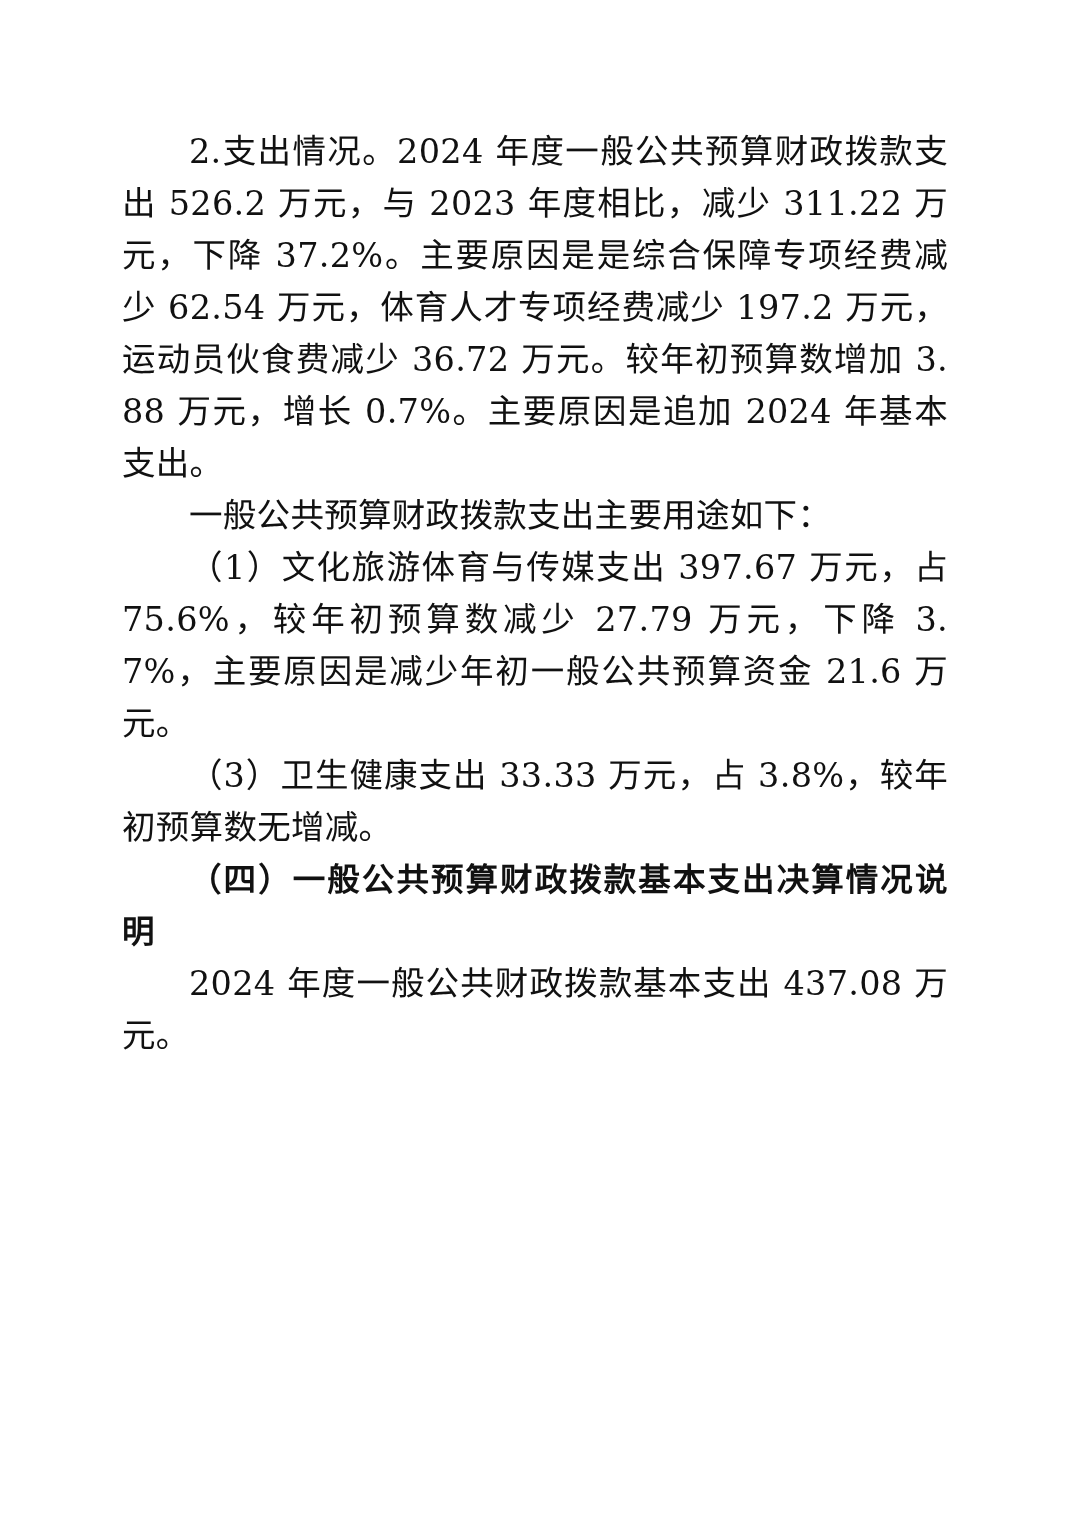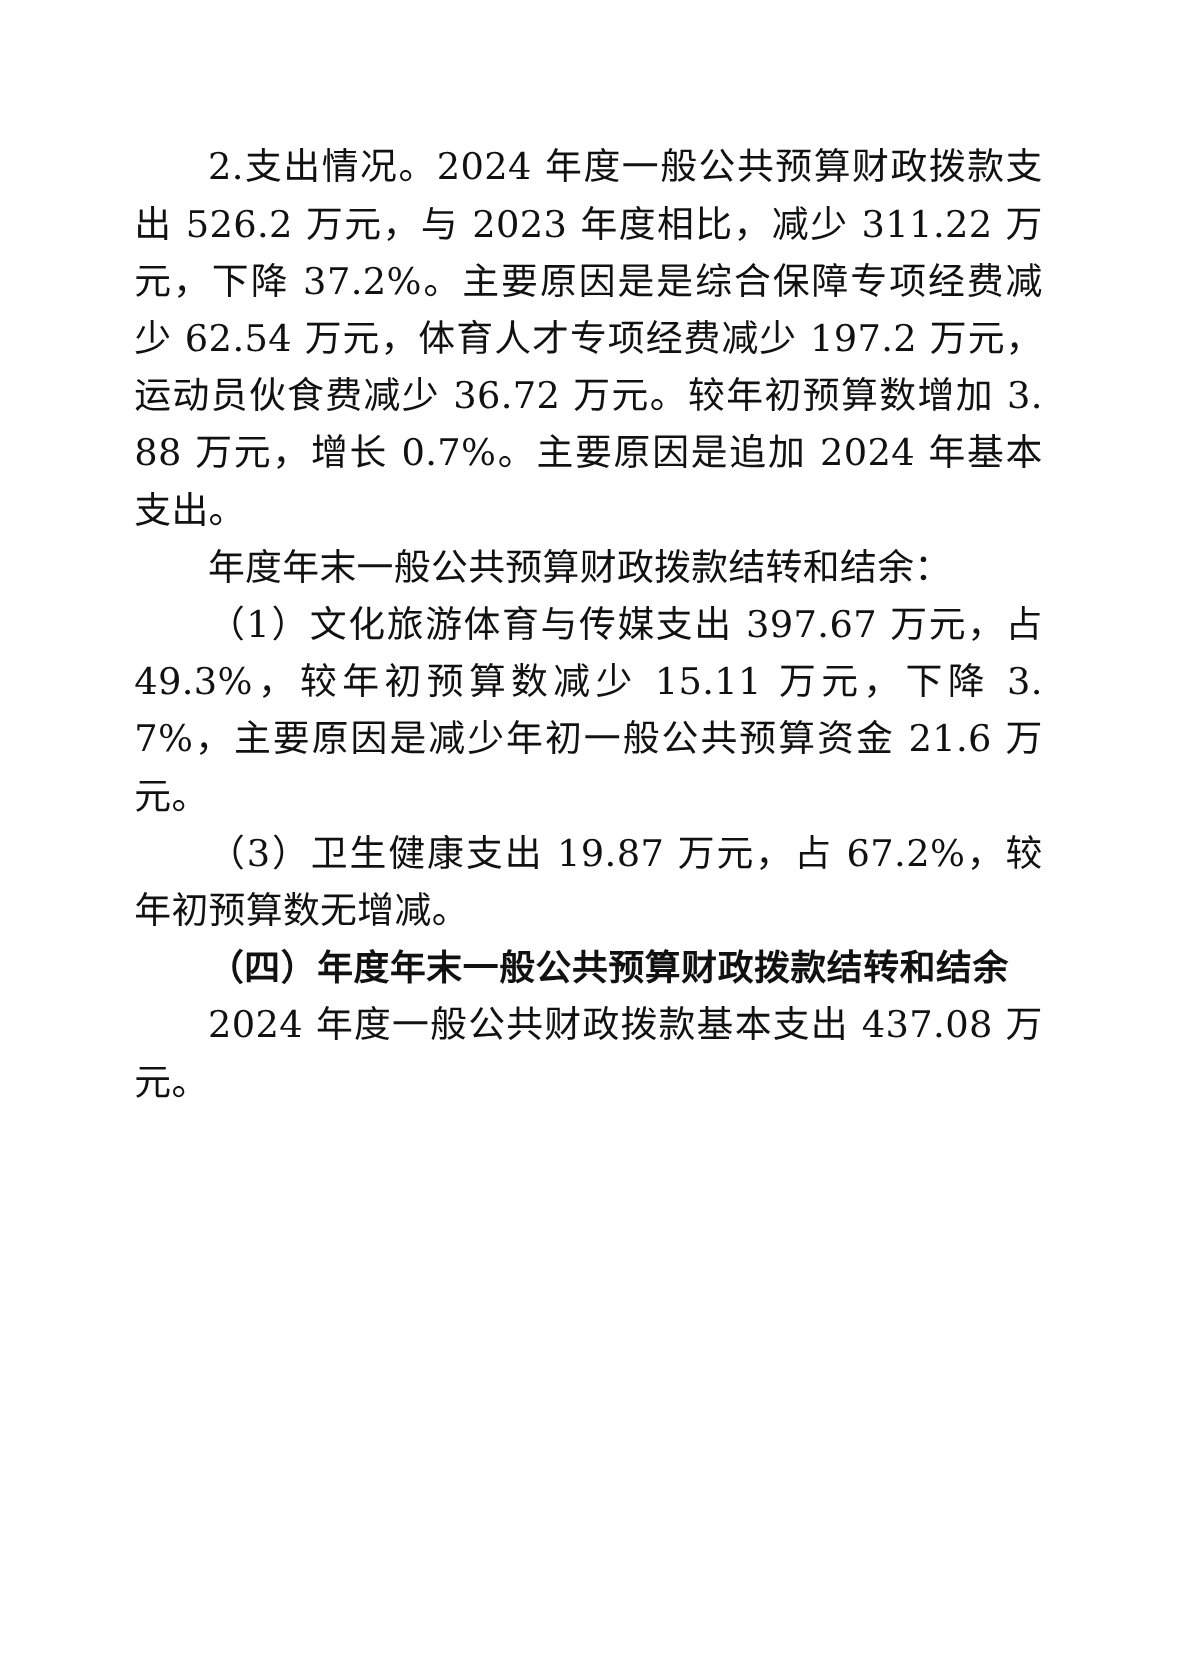--- a/index.html
+++ b/index.html
@@ -64,30 +64,30 @@
 </style>
 </head>
 <body>
 
 <div id="page">
 
   <div id="doc-body">
 
     <p class="para">2.支出情况。2024 年度一般公共预算财政拨款支出 526.2 万元，与 2023 年度相比，减少 311.22 万元，下降 37.2%。主要原因是是综合保障专项经费减少 62.54 万元，体育人才专项经费减少 197.2 万元，运动员伙食费减少 36.72 万元。较年初预算数增加 3.88 万元，增长 0.7%。主要原因是追加 2024 年基本支出。</p>
 
-    <p class="para">年度年末一般公共预算财政拨款结转和结余：</p>
+    <p class="para">一般公共预算财政拨款支出主要用途如下：</p>
 
-    <p class="para">（1）文化旅游体育与传媒支出 397.67 万元，占 49.3%，较年初预算数减少 15.11 万元，下降 3.7%，主要原因是减少年初一般公共预算资金 21.6 万元。</p>
+    <p class="para">（1）文化旅游体育与传媒支出 397.67 万元，占 75.6%，较年初预算数减少 27.79 万元，下降 3.7%，主要原因是减少年初一般公共预算资金 21.6 万元。</p>
 
 
-    <p class="para">（3）卫生健康支出 19.87 万元，占 67.2%，较年初预算数无增减。</p>
+    <p class="para">（3）卫生健康支出 33.33 万元，占 3.8%，较年初预算数无增减。</p>
 
 
 
-    <p class="para heading heading-kai">（四）年度年末一般公共预算财政拨款结转和结余</p>
+    <p class="para heading heading-kai">（四）一般公共预算财政拨款基本支出决算情况说明</p>
 
     <p class="para">2024 年度一般公共财政拨款基本支出 437.08 万元。</p>
 
   </div>
 
   <div id="page-footer">- 3 -</div>
 
 </div>
 
 </body></html>

